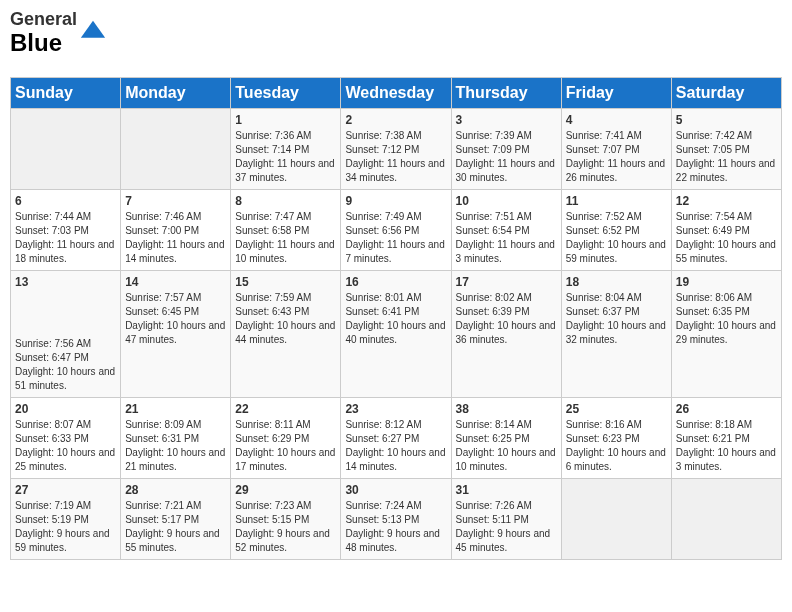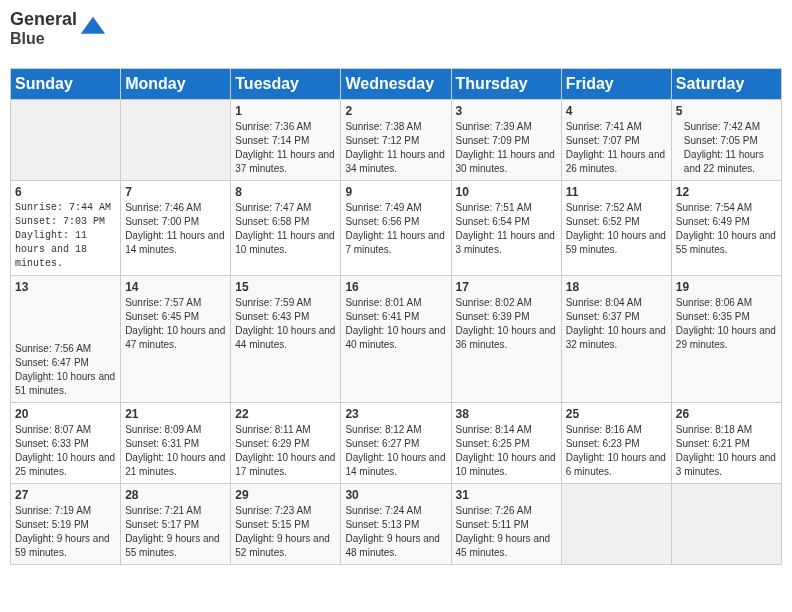--- a/index.html
+++ b/index.html
@@ -24,23 +24,23 @@
       display: flex;
       flex-direction: column;
       line-height: 1.1;
     }
     .logo-general {
       font-size: 18px;
       font-weight: bold;
       color: #333;
     }
     .logo-blue {
-      font-size: 16px;
-      font-weight: bold;
-      color: #404040;
+      font-size: 24px;
+      font-weight: bold;
+      color: #000000;
     }
     .logo-icon {
       width: 28px;
       height: 28px;
       margin-left: 2px;
     }
     .title-block {
       text-align: right;
     }
     .month-title {
@@ -147,29 +147,29 @@
 Daylight: 11 hours and 30 minutes.</div>
         </td>
         <td>
           <span class="day-num">4</span>
           <div class="day-info" style="white-space: pre-line;">Sunrise: 7:41 AM
 Sunset: 7:07 PM
 Daylight: 11 hours and 26 minutes.</div>
         </td>
         <td>
           <span class="day-num">5</span>
-          <div class="day-info" style="white-space: pre-line; margin-left: 8px;">Sunrise: 7:42 AM
+          <div class="day-info" style="white-space: pre-line;">Sunrise: 7:42 AM
 Sunset: 7:05 PM
 Daylight: 11 hours and 22 minutes.</div>
         </td>
       </tr>
       <tr>
         <td>
           <span class="day-num">6</span>
-          <div class="day-info" style="white-space: pre-line; font-family: Liberation Mono, monospace;">Sunrise: 7:44 AM
+          <div class="day-info" style="white-space: pre-line;">Sunrise: 7:44 AM
 Sunset: 7:03 PM
 Daylight: 11 hours and 18 minutes.</div>
         </td>
         <td>
           <span class="day-num">7</span>
           <div class="day-info" style="white-space: pre-line;">Sunrise: 7:46 AM
 Sunset: 7:00 PM
 Daylight: 11 hours and 14 minutes.</div>
         </td>
         <td>

